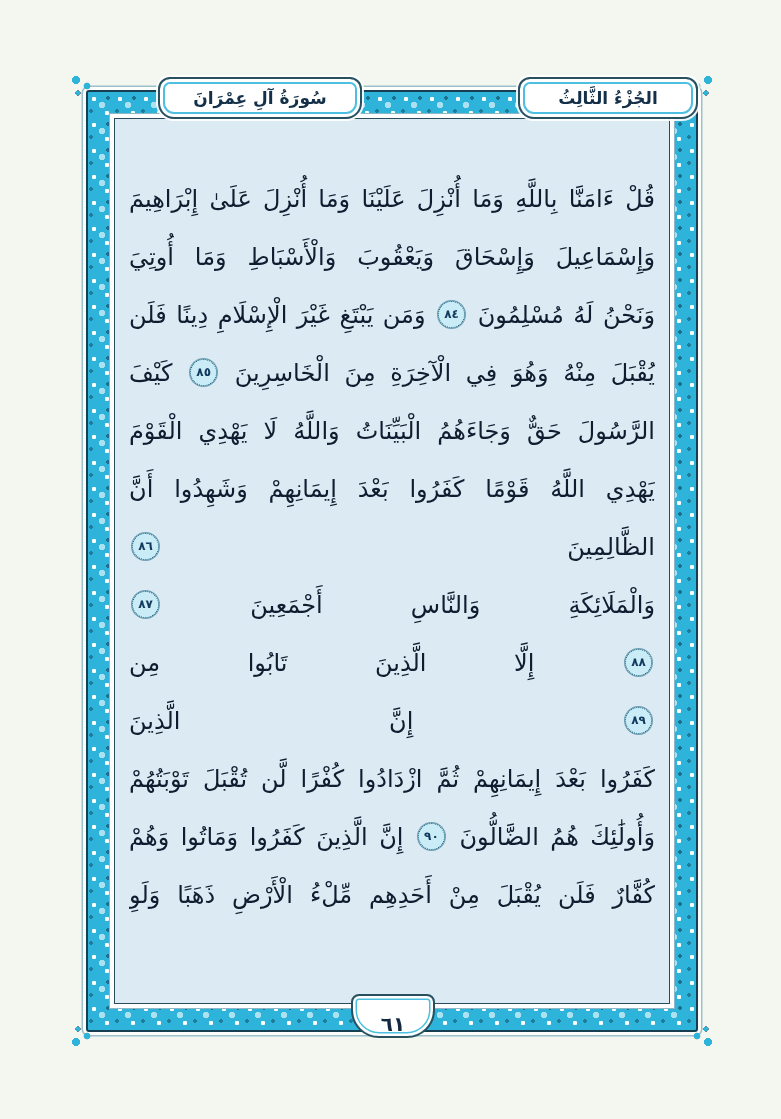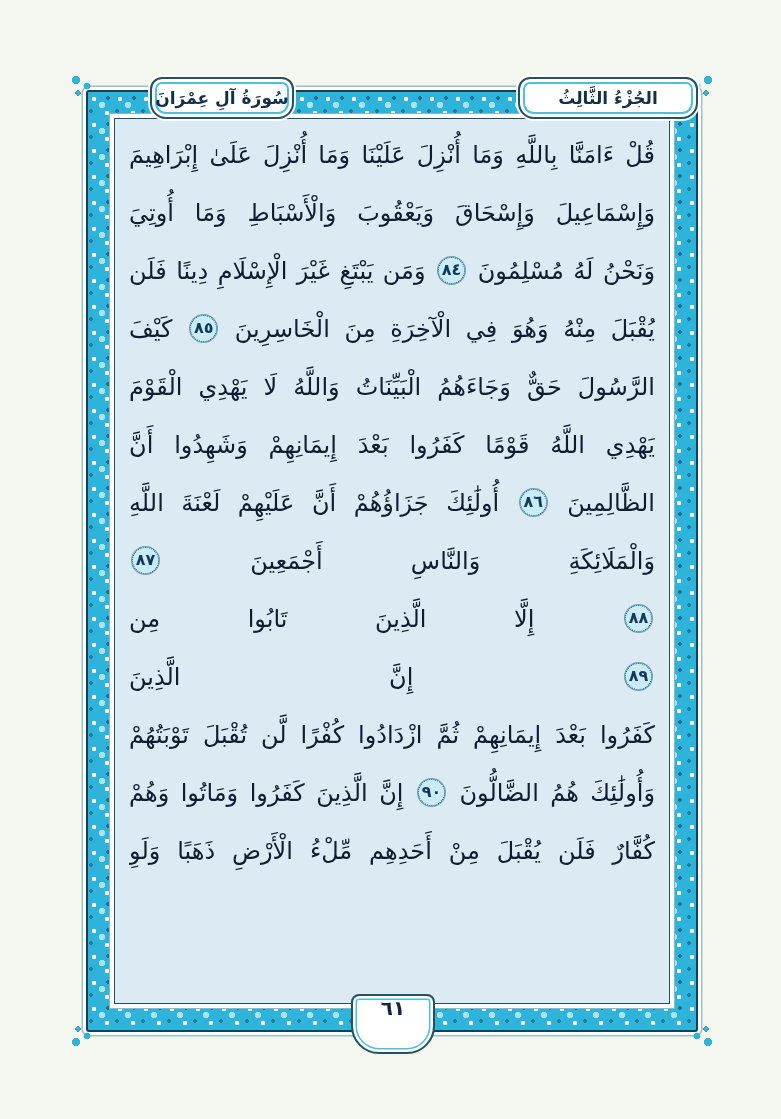--- a/index.html
+++ b/index.html
@@ -47,20 +47,21 @@
     box-sizing: border-box;
     background: var(--page-bg, #dcebf3);
     border: 1.5px solid #2a4d5e;
     box-shadow: 0 0 0 4px #ffffff, 0 0 0 5px #8fb6c5;
   }
 
   .textblock {
     position: absolute; inset: 0;
     padding: 7px 14px 5px 14px;
     direction: rtl;
+    margin-top: 44px;
   }
   .line {
     height: 58px; line-height: 58px;
     font-size: 24px; color: var(--ink, #101c30);
     text-align: justify; text-align-last: justify;
     white-space: normal; overflow: hidden;
     letter-spacing: 0;
   }
   .line .txt { display: inline; }
 
@@ -68,50 +69,50 @@
   .medallion {
     display: inline-flex; align-items: center; justify-content: center;
     width: 27px; height: 27px; border-radius: 50%;
     background: var(--medallion-fill, #c9ecf7);
     border: 1.5px dotted var(--medallion-ring, #19607e);
     box-shadow: 0 0 0 1px rgba(25,96,126,.55);
     vertical-align: middle; box-sizing: border-box;
     margin: 0 3px; position: relative; top: -2px;
   }
   .vnum {
-    font-size: 16px; font-weight: bold; line-height: 1;
+    font-size: 12px; font-weight: bold; line-height: 1;
     color: #123a5c; letter-spacing: -1px;
   }
 
   
   .cartouche {
     position: absolute; top: -15px; height: 42px;
     box-sizing: border-box; background: #ffffff;
     border: 2px solid #28505f;
     border-radius: 12px 12px 16px 16px;
     box-shadow: inset 0 0 0 3px #ffffff, inset 0 0 0 5px rgba(46,180,218,.85),
                 0 0 0 2px rgba(255,255,255,.9);
     display: flex; align-items: center; justify-content: center;
     direction: rtl; z-index: 4;
   }
   .cartouche .ctext {
     font-size: 17px; font-weight: bold; color: #143049;
     white-space: nowrap;
   }
-  .cartouche.surah { left: 62px; width: 144px; }
+  .cartouche.surah { left: 70px; width: 204px; }
   .cartouche.juz   { right: -2px; width: 180px; margin-left: 23px; }
 
   
   .pagenum-cartouche {
-    position: absolute; left: 263px; top: 902px; width: 84px; height: 60px;
+    position: absolute; left: 263px; top: 902px; width: 84px; height: 44px;
     box-sizing: border-box; background: #ffffff;
     border: 2px solid #28505f;
     border-radius: 8px 8px 28px 28px;
     box-shadow: inset 0 0 0 2.5px #ffffff, inset 0 0 0 4px rgba(46,180,218,.85);
-    display: flex; align-items: flex-start; justify-content: center;
+    display: flex; align-items: flex-end; justify-content: center;
     z-index: 4;
   }
   .pagenum-cartouche .pnum {
     font-size: 20px; font-weight: bold; color: #12283e; letter-spacing: 2px;
   }
 </style>
 </head>
 <body>
 
 <div class="stage">
@@ -137,21 +138,21 @@
           <div class="line"><span class="txt">وَنَحْنُ لَهُ مُسْلِمُونَ</span> <span class="medallion">
               <span class="vnum">٨٤</span>
             </span> <span class="txt">وَمَن يَبْتَغِ غَيْرَ الْإِسْلَامِ دِينًا فَلَن</span></div>
           <div class="line"><span class="txt">يُقْبَلَ مِنْهُ وَهُوَ فِي الْآخِرَةِ مِنَ الْخَاسِرِينَ</span> <span class="medallion">
               <span class="vnum">٨٥</span>
             </span> <span class="txt">كَيْفَ</span></div>
           <div class="line"><span class="txt">الرَّسُولَ حَقٌّ وَجَاءَهُمُ الْبَيِّنَاتُ وَاللَّهُ لَا يَهْدِي الْقَوْمَ</span></div>
           <div class="line"><span class="txt">يَهْدِي اللَّهُ قَوْمًا كَفَرُوا بَعْدَ إِيمَانِهِمْ وَشَهِدُوا أَنَّ</span></div>
           <div class="line"><span class="txt">الظَّالِمِينَ</span> <span class="medallion">
               <span class="vnum">٨٦</span>
-            </span> <span class="txt">أُولَٰئِكَ جَزَاؤُهُمْ أَنَّ عَلَيْهِمْ لَعْنَةَ اللَّهِ</span></div>
+            </span> </div>
           <div class="line"><span class="txt">وَالْمَلَائِكَةِ وَالنَّاسِ أَجْمَعِينَ</span> <span class="medallion">
               <span class="vnum">٨٧</span>
             </span> </div>
           <div class="line"> <span class="medallion">
               <span class="vnum">٨٨</span>
             </span> <span class="txt">إِلَّا الَّذِينَ تَابُوا مِن</span></div>
           <div class="line"> <span class="medallion">
               <span class="vnum">٨٩</span>
             </span> <span class="txt">إِنَّ الَّذِينَ</span></div>
           <div class="line"><span class="txt">كَفَرُوا بَعْدَ إِيمَانِهِمْ ثُمَّ ازْدَادُوا كُفْرًا لَّن تُقْبَلَ تَوْبَتُهُمْ</span></div>

